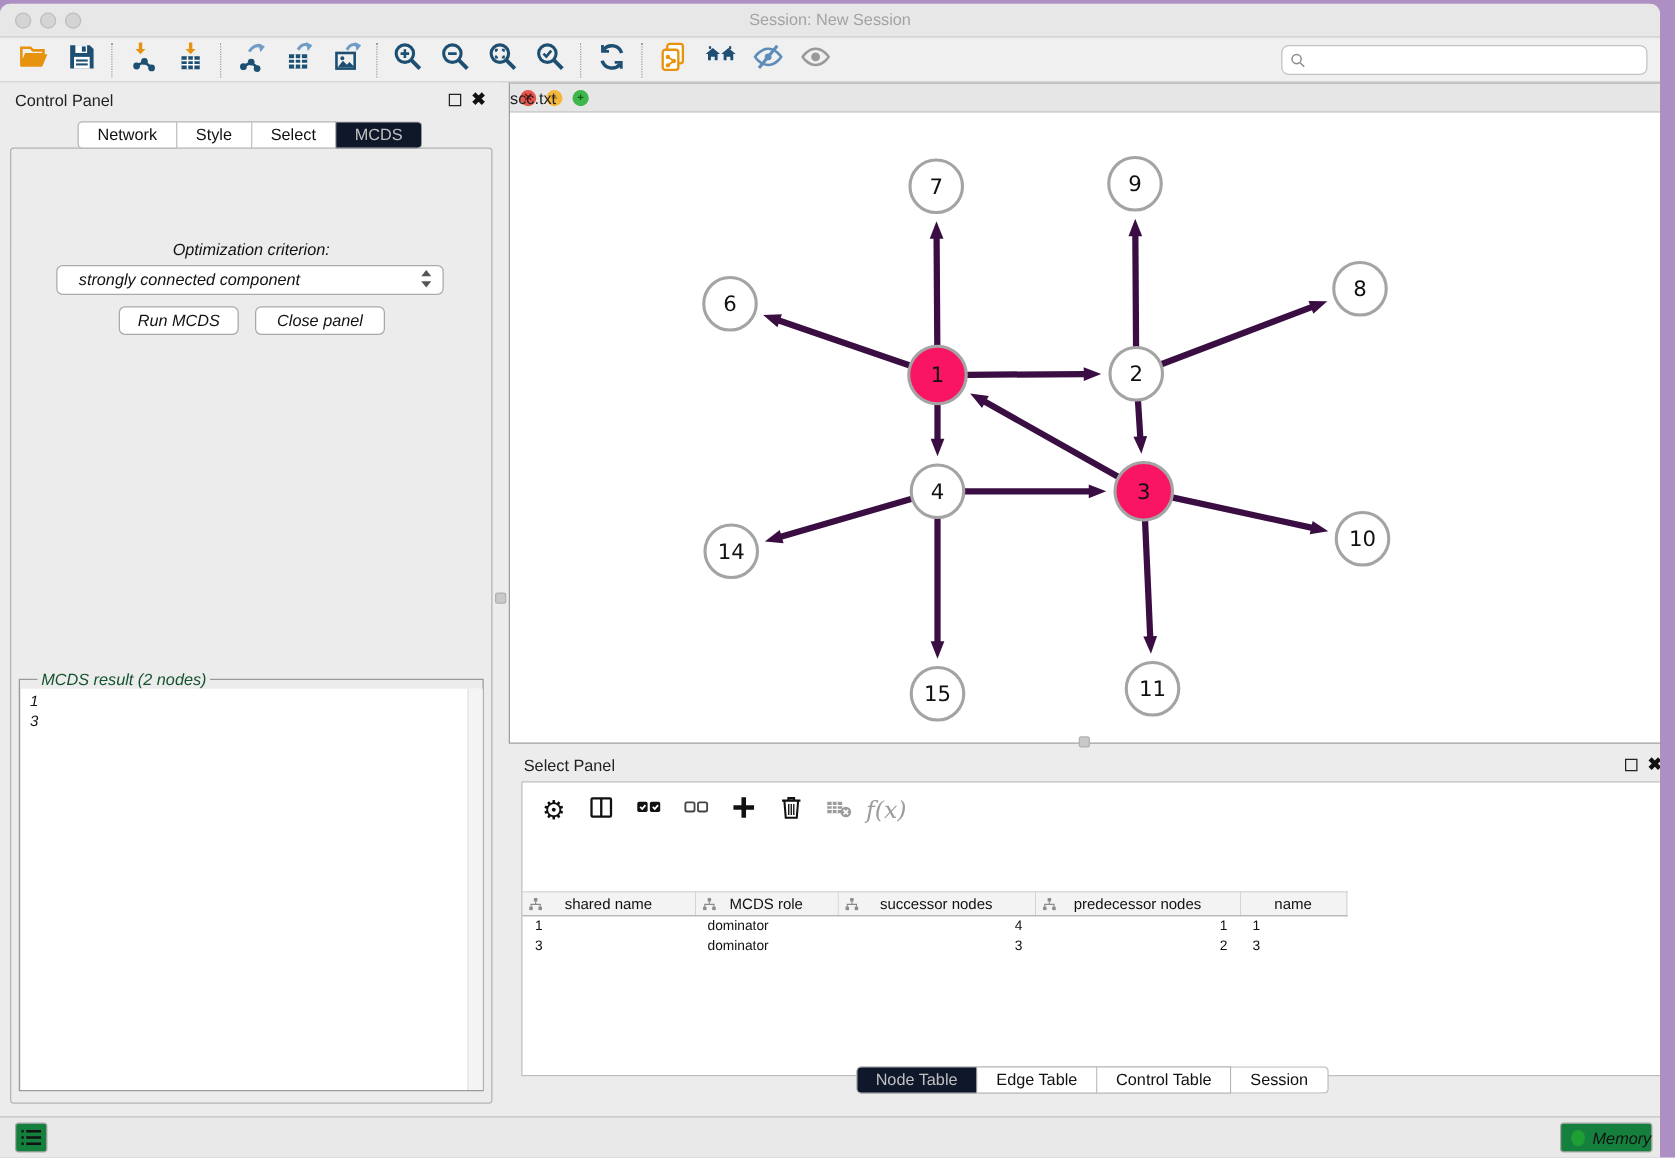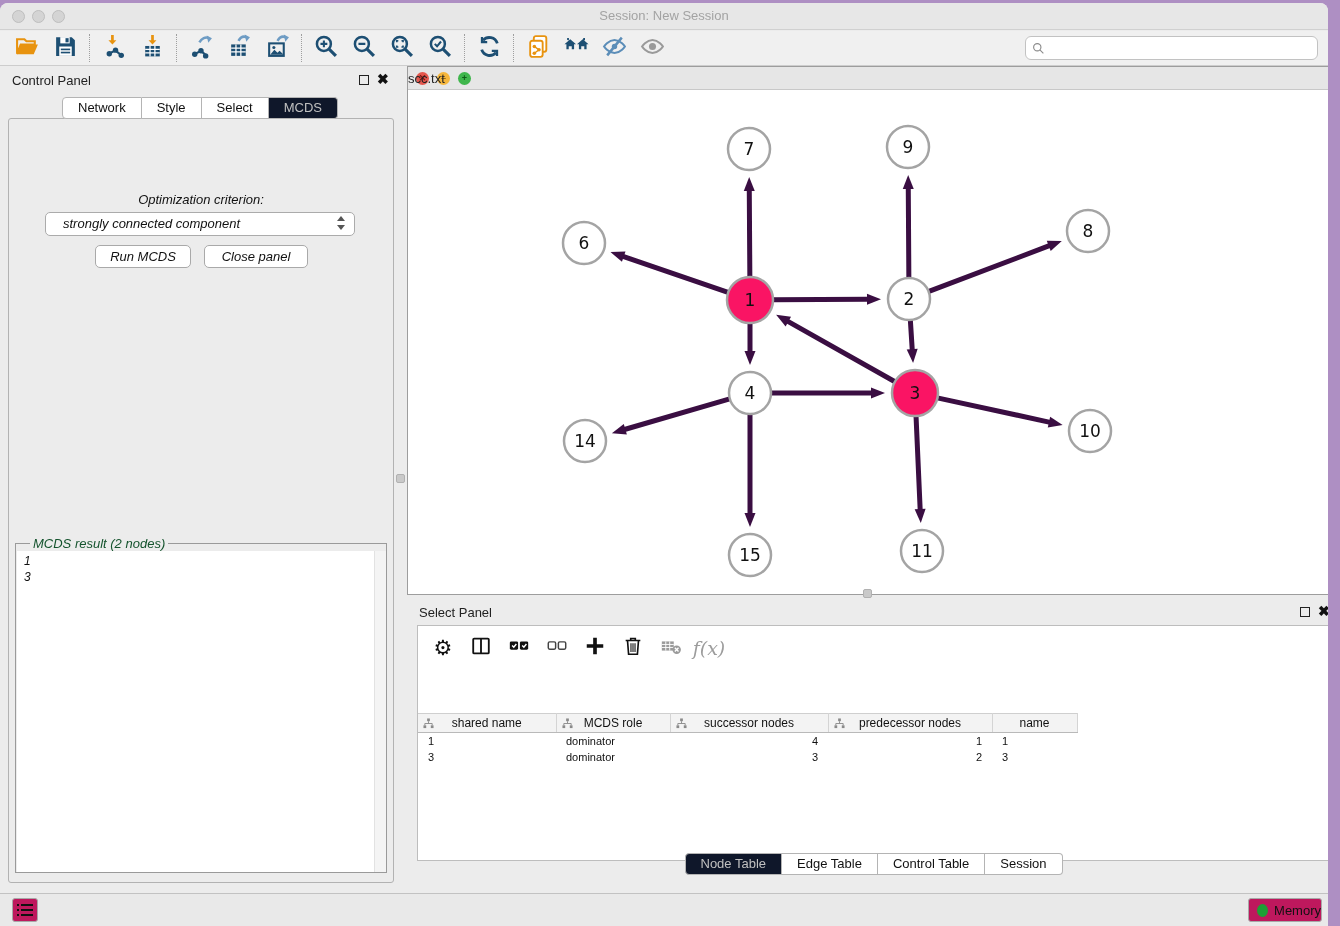--- a/index.html
+++ b/index.html
@@ -91,23 +91,23 @@
                border-right:1px solid #d4d4d4; font-size:12px; font-weight:normal; color:#111;
                text-align:center; position:relative; }
   .ntable th .hicon { position:absolute; left:5px; top:4px; }
   .ntable td { height:16px; font-size:11px; color:#111; padding:0 10px; white-space:nowrap; }
   .al { text-align:left; } .ar { text-align:right; }
   .tp-tabs-pos { left:50%; transform:translateX(-50%); top:255px;justify-content:flex-end; }
 
   
   .statusbar { position:absolute; left:0; top:890px; width:100%; height:33px; background:#e9e9e9;
                border-top:1px solid #c2c2c2; }
-  .sb-btn { position:absolute; top:4px; height:24px; background:#be185d; border:1px solid #a8a8a8;
+  .sb-btn { position:absolute; top:4px; height:24px; background:#15803d; border:1px solid #a8a8a8;
             border-radius:3px; display:flex; align-items:center; justify-content:center; cursor:pointer;
-            font-size:13px; color:#111; }
+            font-size:13px; color:#111;font-style:italic; }
   .mem-dot { width:13px; height:13px; border-radius:50%; background:#1e9e35; margin:0 6px 0 8px; }
 
   .grip { position:absolute; width:9px; height:9px; background:#c9c9c9; border:1px solid #b1b1b1;
           border-radius:2px; }
 </style>
 </head>
 <body>
 
 <div class="app">
 

